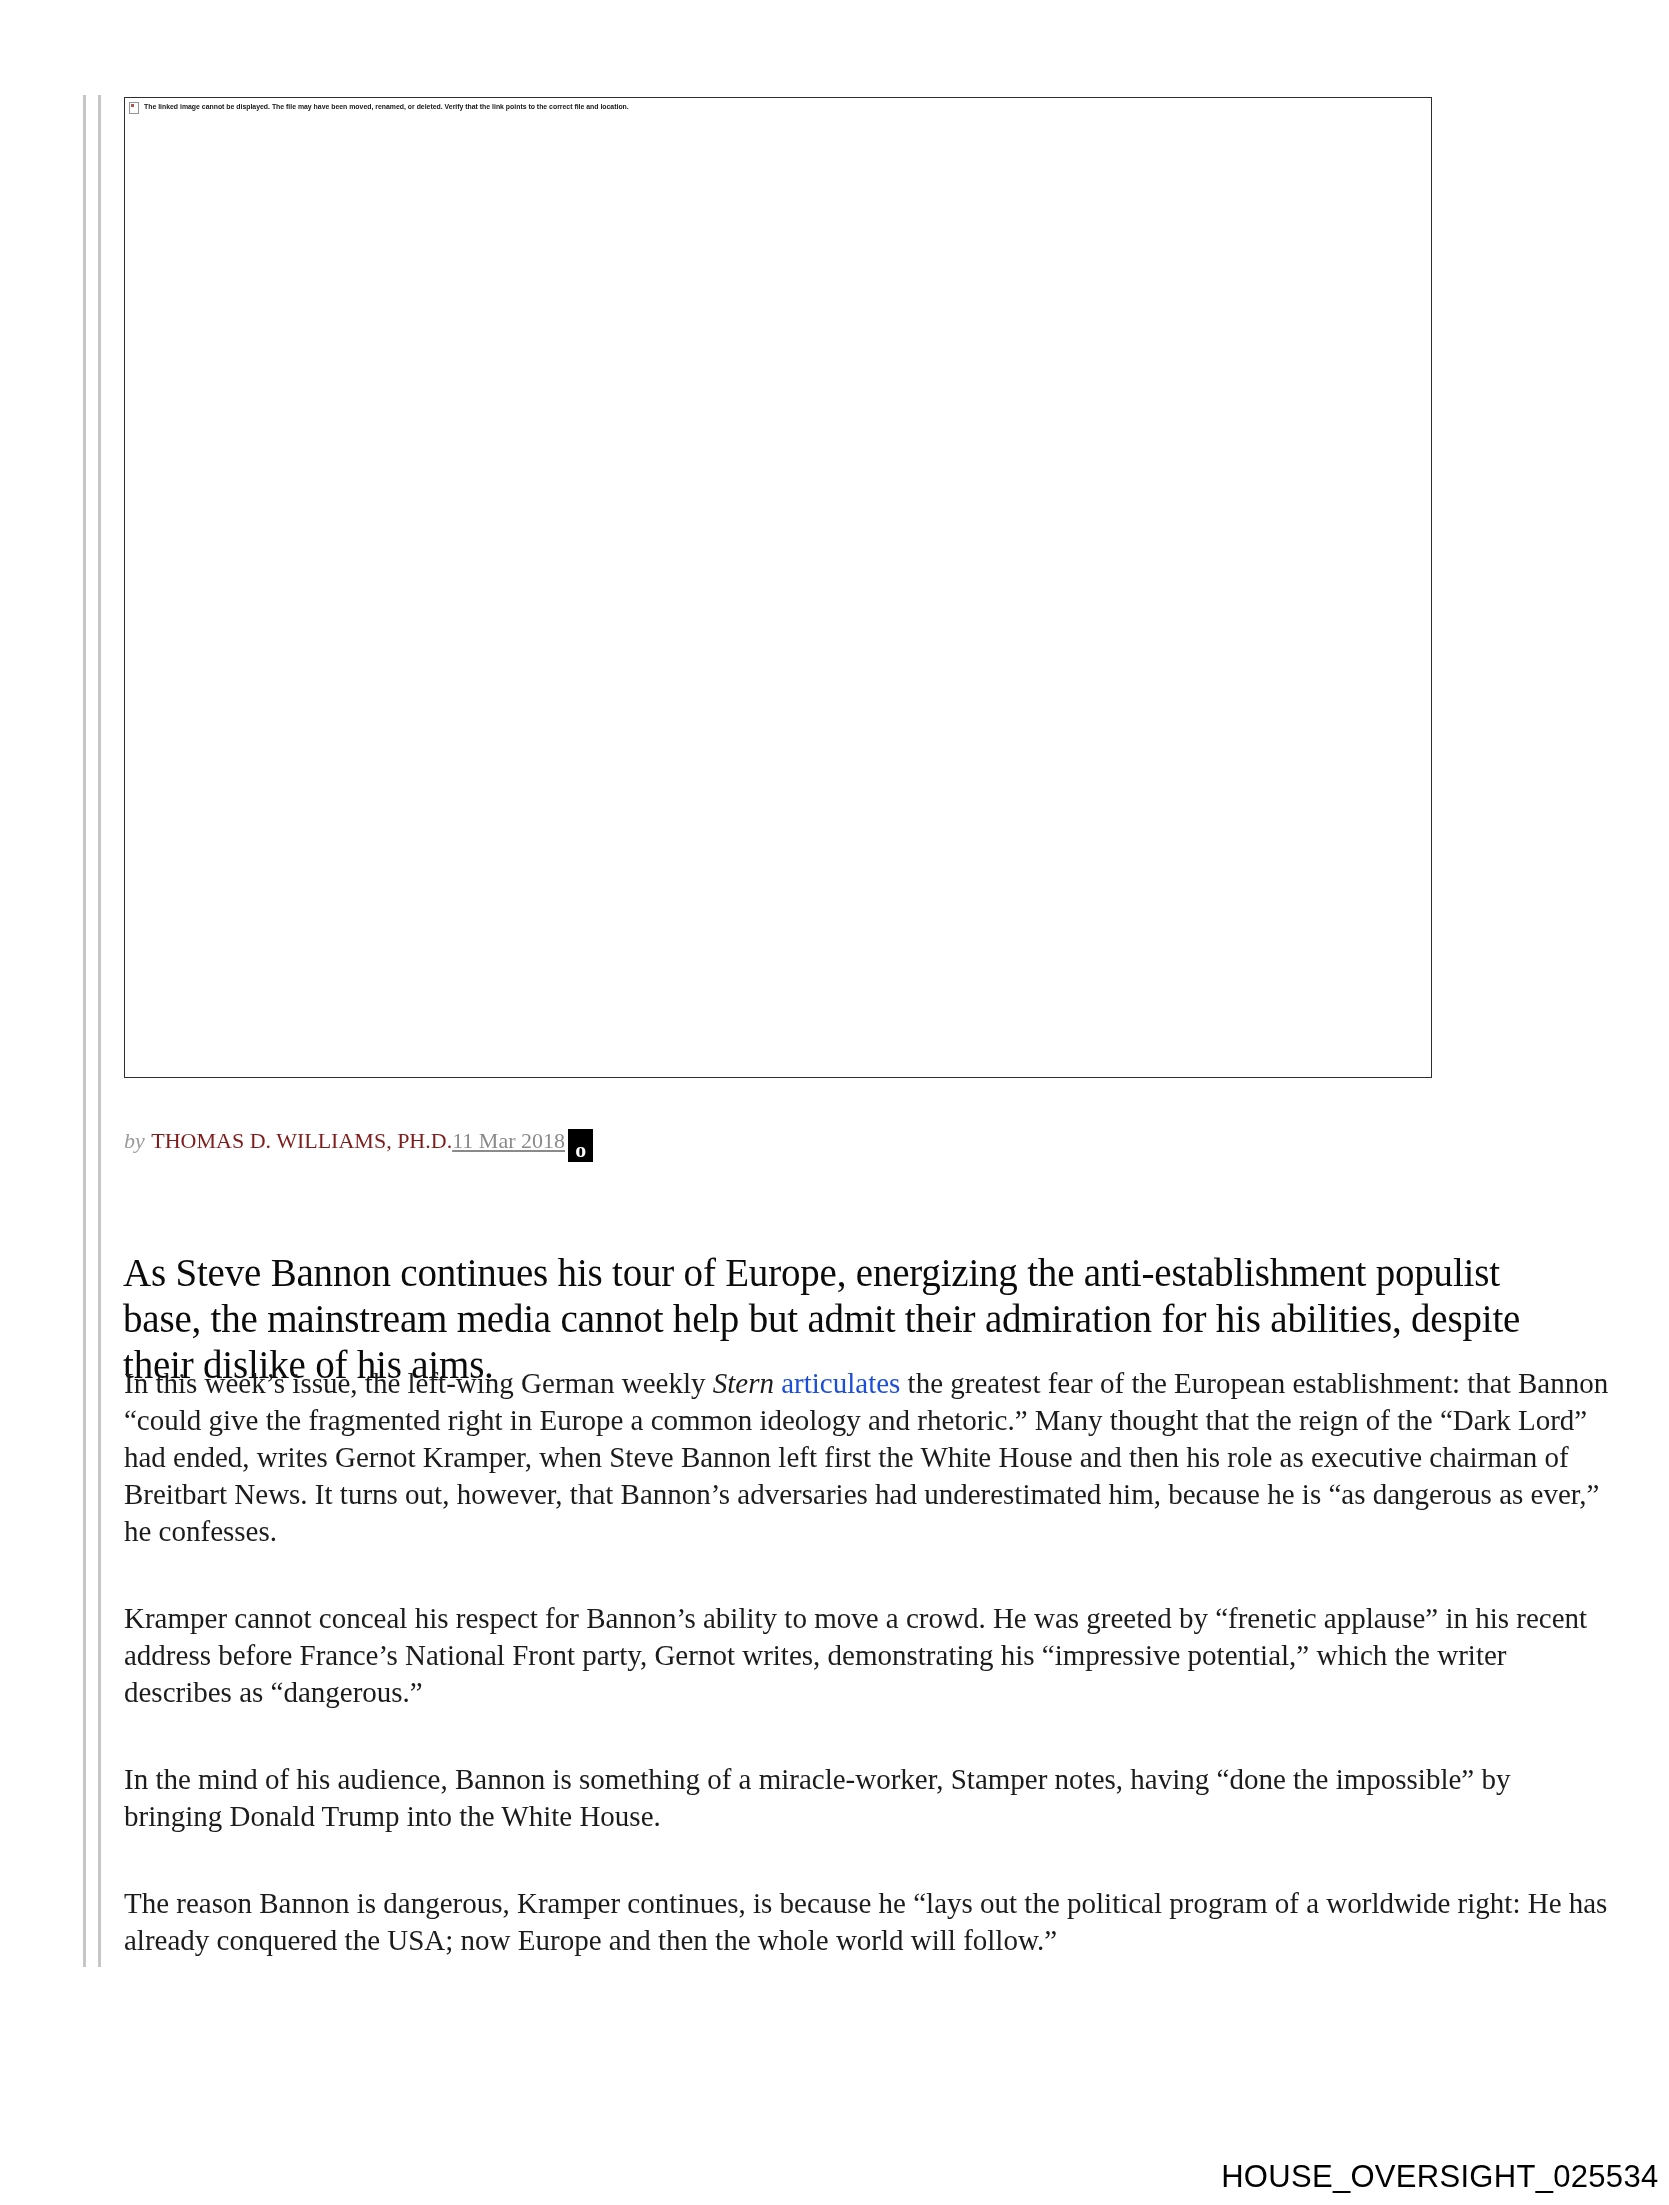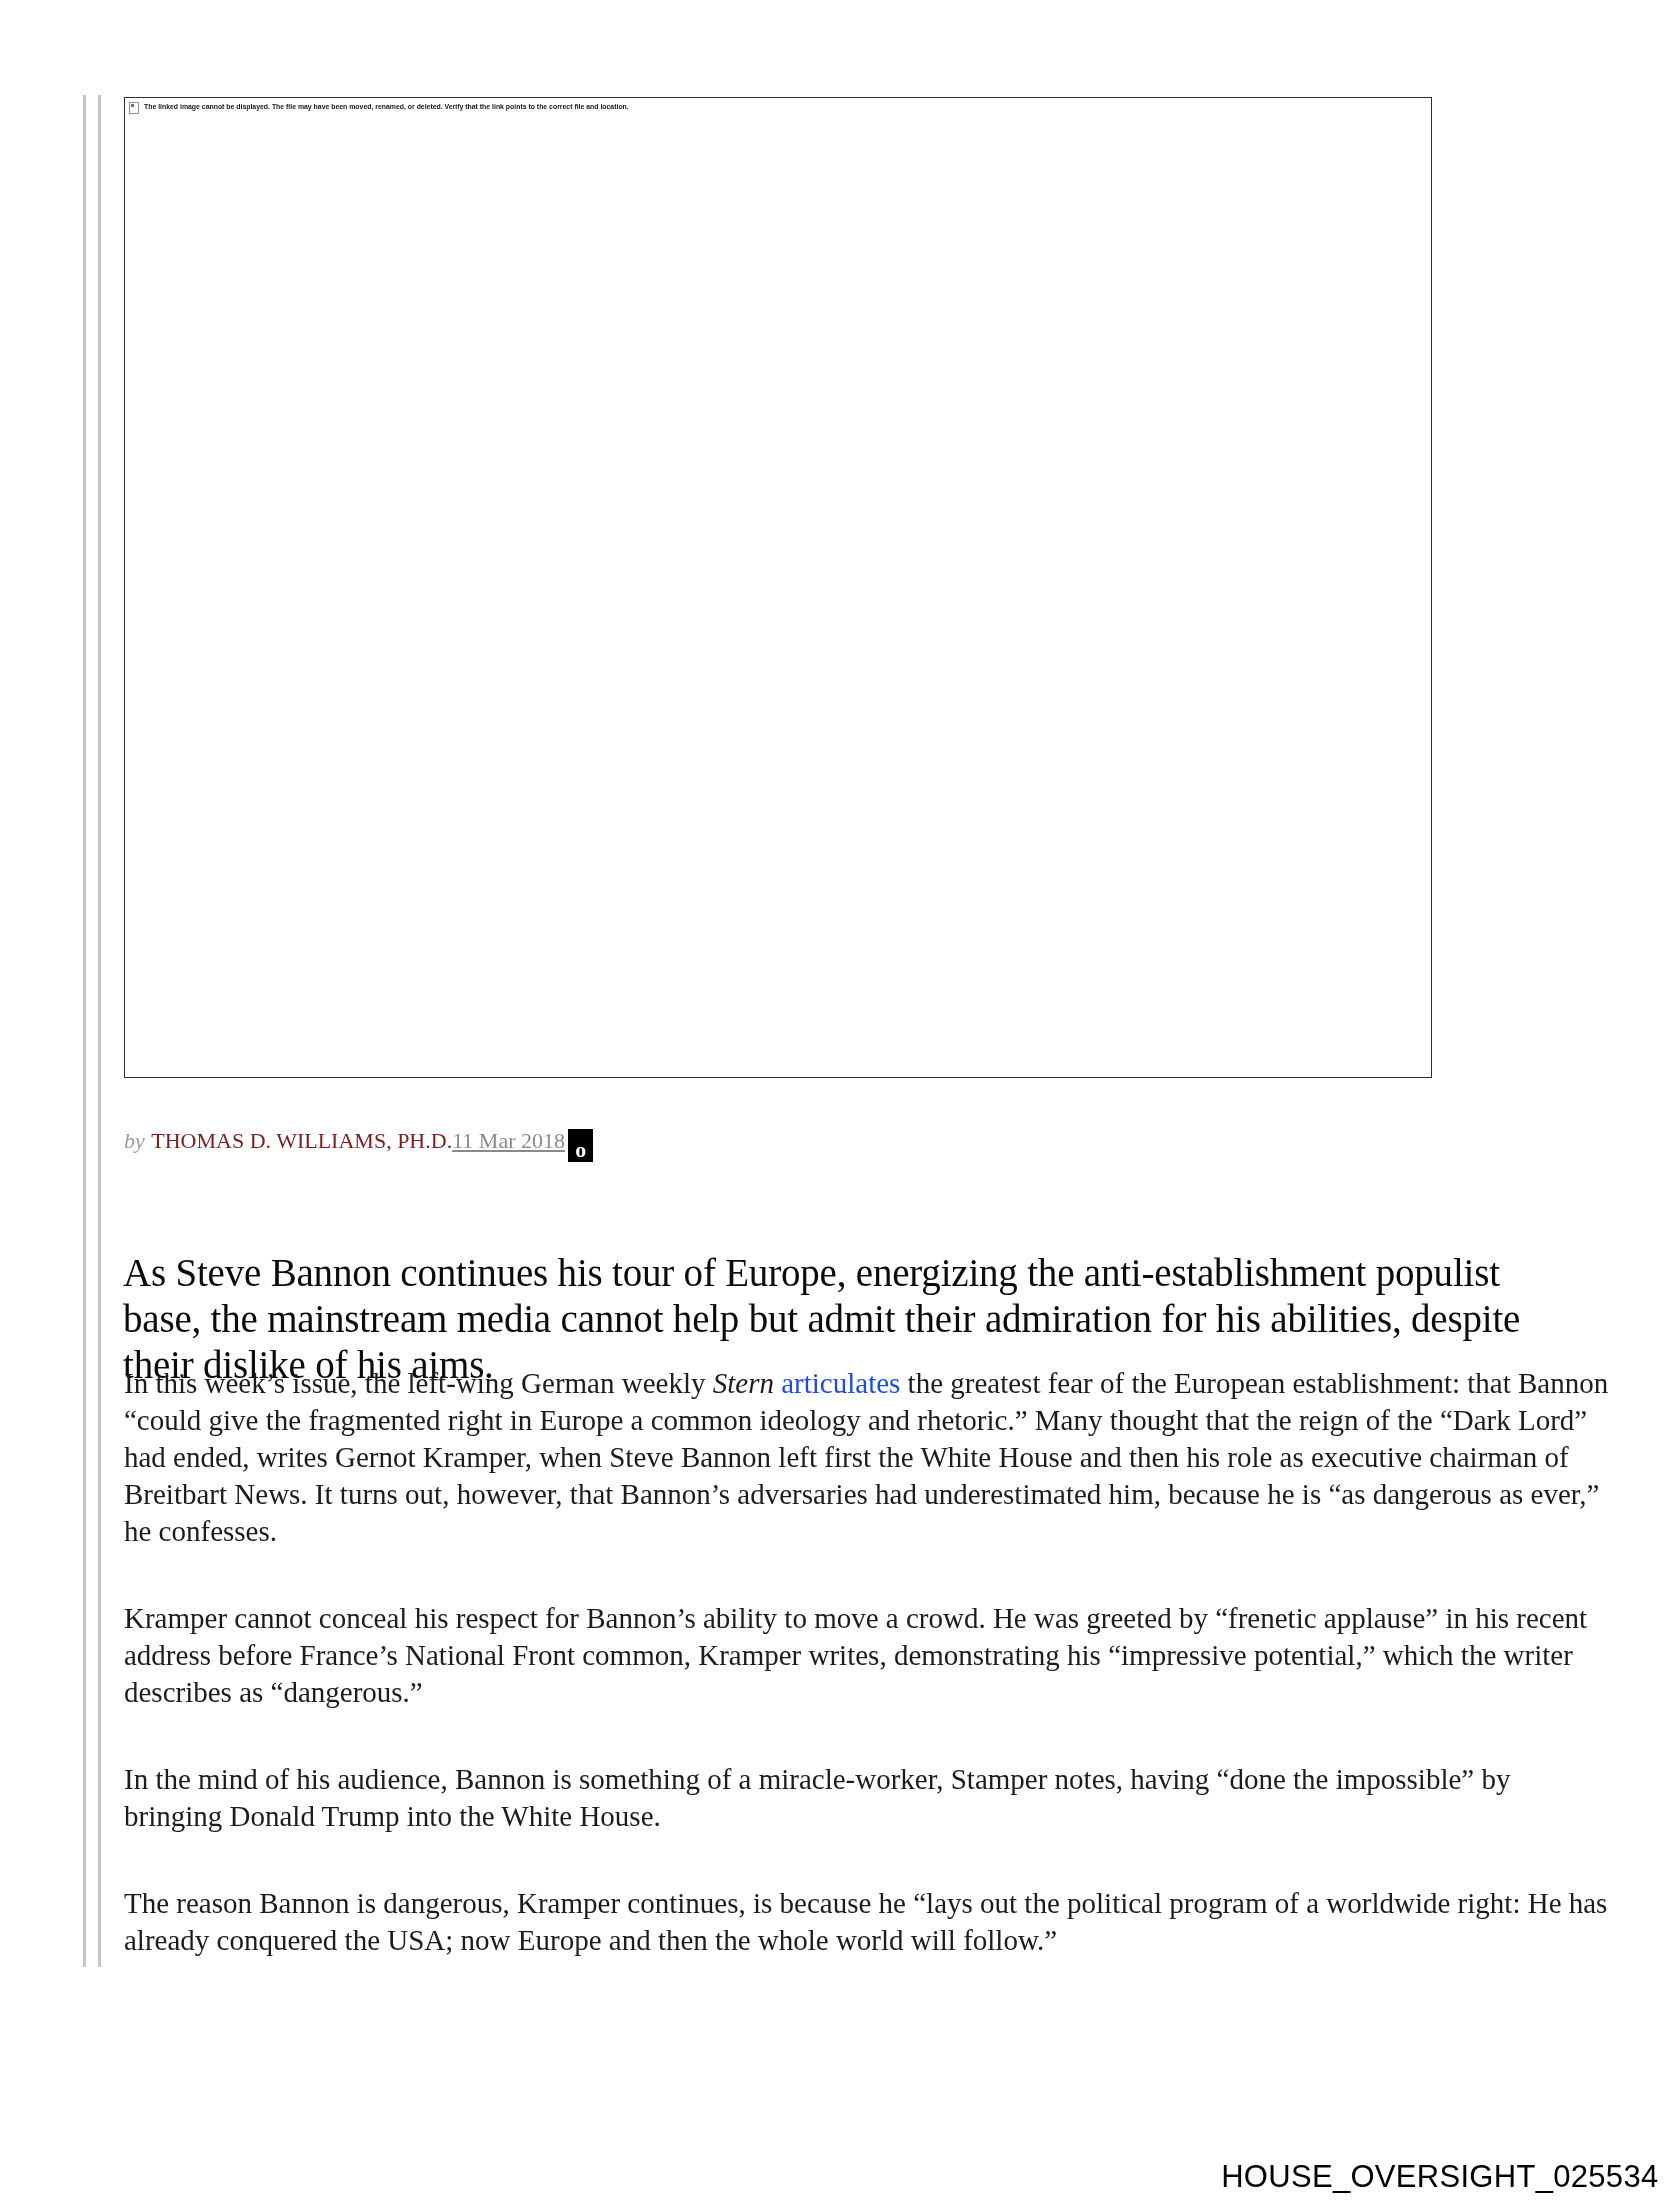--- a/index.html
+++ b/index.html
@@ -157,21 +157,21 @@
   </div>
 
   <div class="byline">
     <span class="by">by</span><a class="author-link">THOMAS D. WILLIAMS, PH.D.</a><span class="date">11 Mar 2018</span><span class="comment-badge">o</span>
   </div>
 
   <h1 class="headline">As Steve Bannon continues his tour of Europe, energizing the anti-establishment populist base, the mainstream media cannot help but admit their admiration for his abilities, despite their dislike of his aims.</h1>
 
   <div class="body-copy">
     <p><span class="seg-plain">In this week’s issue, the left-wing German weekly </span><span class="seg-em">Stern</span><span class="seg-plain"> </span><a class="seg-link">articulates</a><span class="seg-plain"> the greatest fear of the European establishment: that Bannon “could give the fragmented right in Europe a common ideology and rhetoric.” Many thought that the reign of the “Dark Lord” had ended, writes Gernot Kramper, when Steve Bannon left first the White House and then his role as executive chairman of Breitbart News. It turns out, however, that Bannon’s adversaries had underestimated him, because he is “as dangerous as ever,” he confesses.</span></p>
-    <p><span class="seg-plain">Kramper cannot conceal his respect for Bannon’s ability to move a crowd. He was greeted by “frenetic applause” in his recent address before France’s National Front common, Kramper writes, demonstrating his “impressive potential,” which the writer describes as “dangerous.”</span></p>
+    <p><span class="seg-plain">Kramper cannot conceal his respect for Bannon’s ability to move a crowd. He was greeted by “frenetic applause” in his recent address before France’s National Front party, Gernot writes, demonstrating his “impressive potential,” which the writer describes as “dangerous.”</span></p>
     <p><span class="seg-plain">In the mind of his audience, Bannon is something of a miracle-worker, Stamper notes, having “done the impossible” by bringing Donald Trump into the White House.</span></p>
     <p><span class="seg-plain">The reason Bannon is dangerous, Kramper continues, is because he “lays out the political program of a worldwide right: He has already conquered the USA; now Europe and then the whole world will follow.”</span></p>
   </div>
 
   <div class="bates">HOUSE_OVERSIGHT_025534</div>
 
 </div>
 
 
 </body></html>

